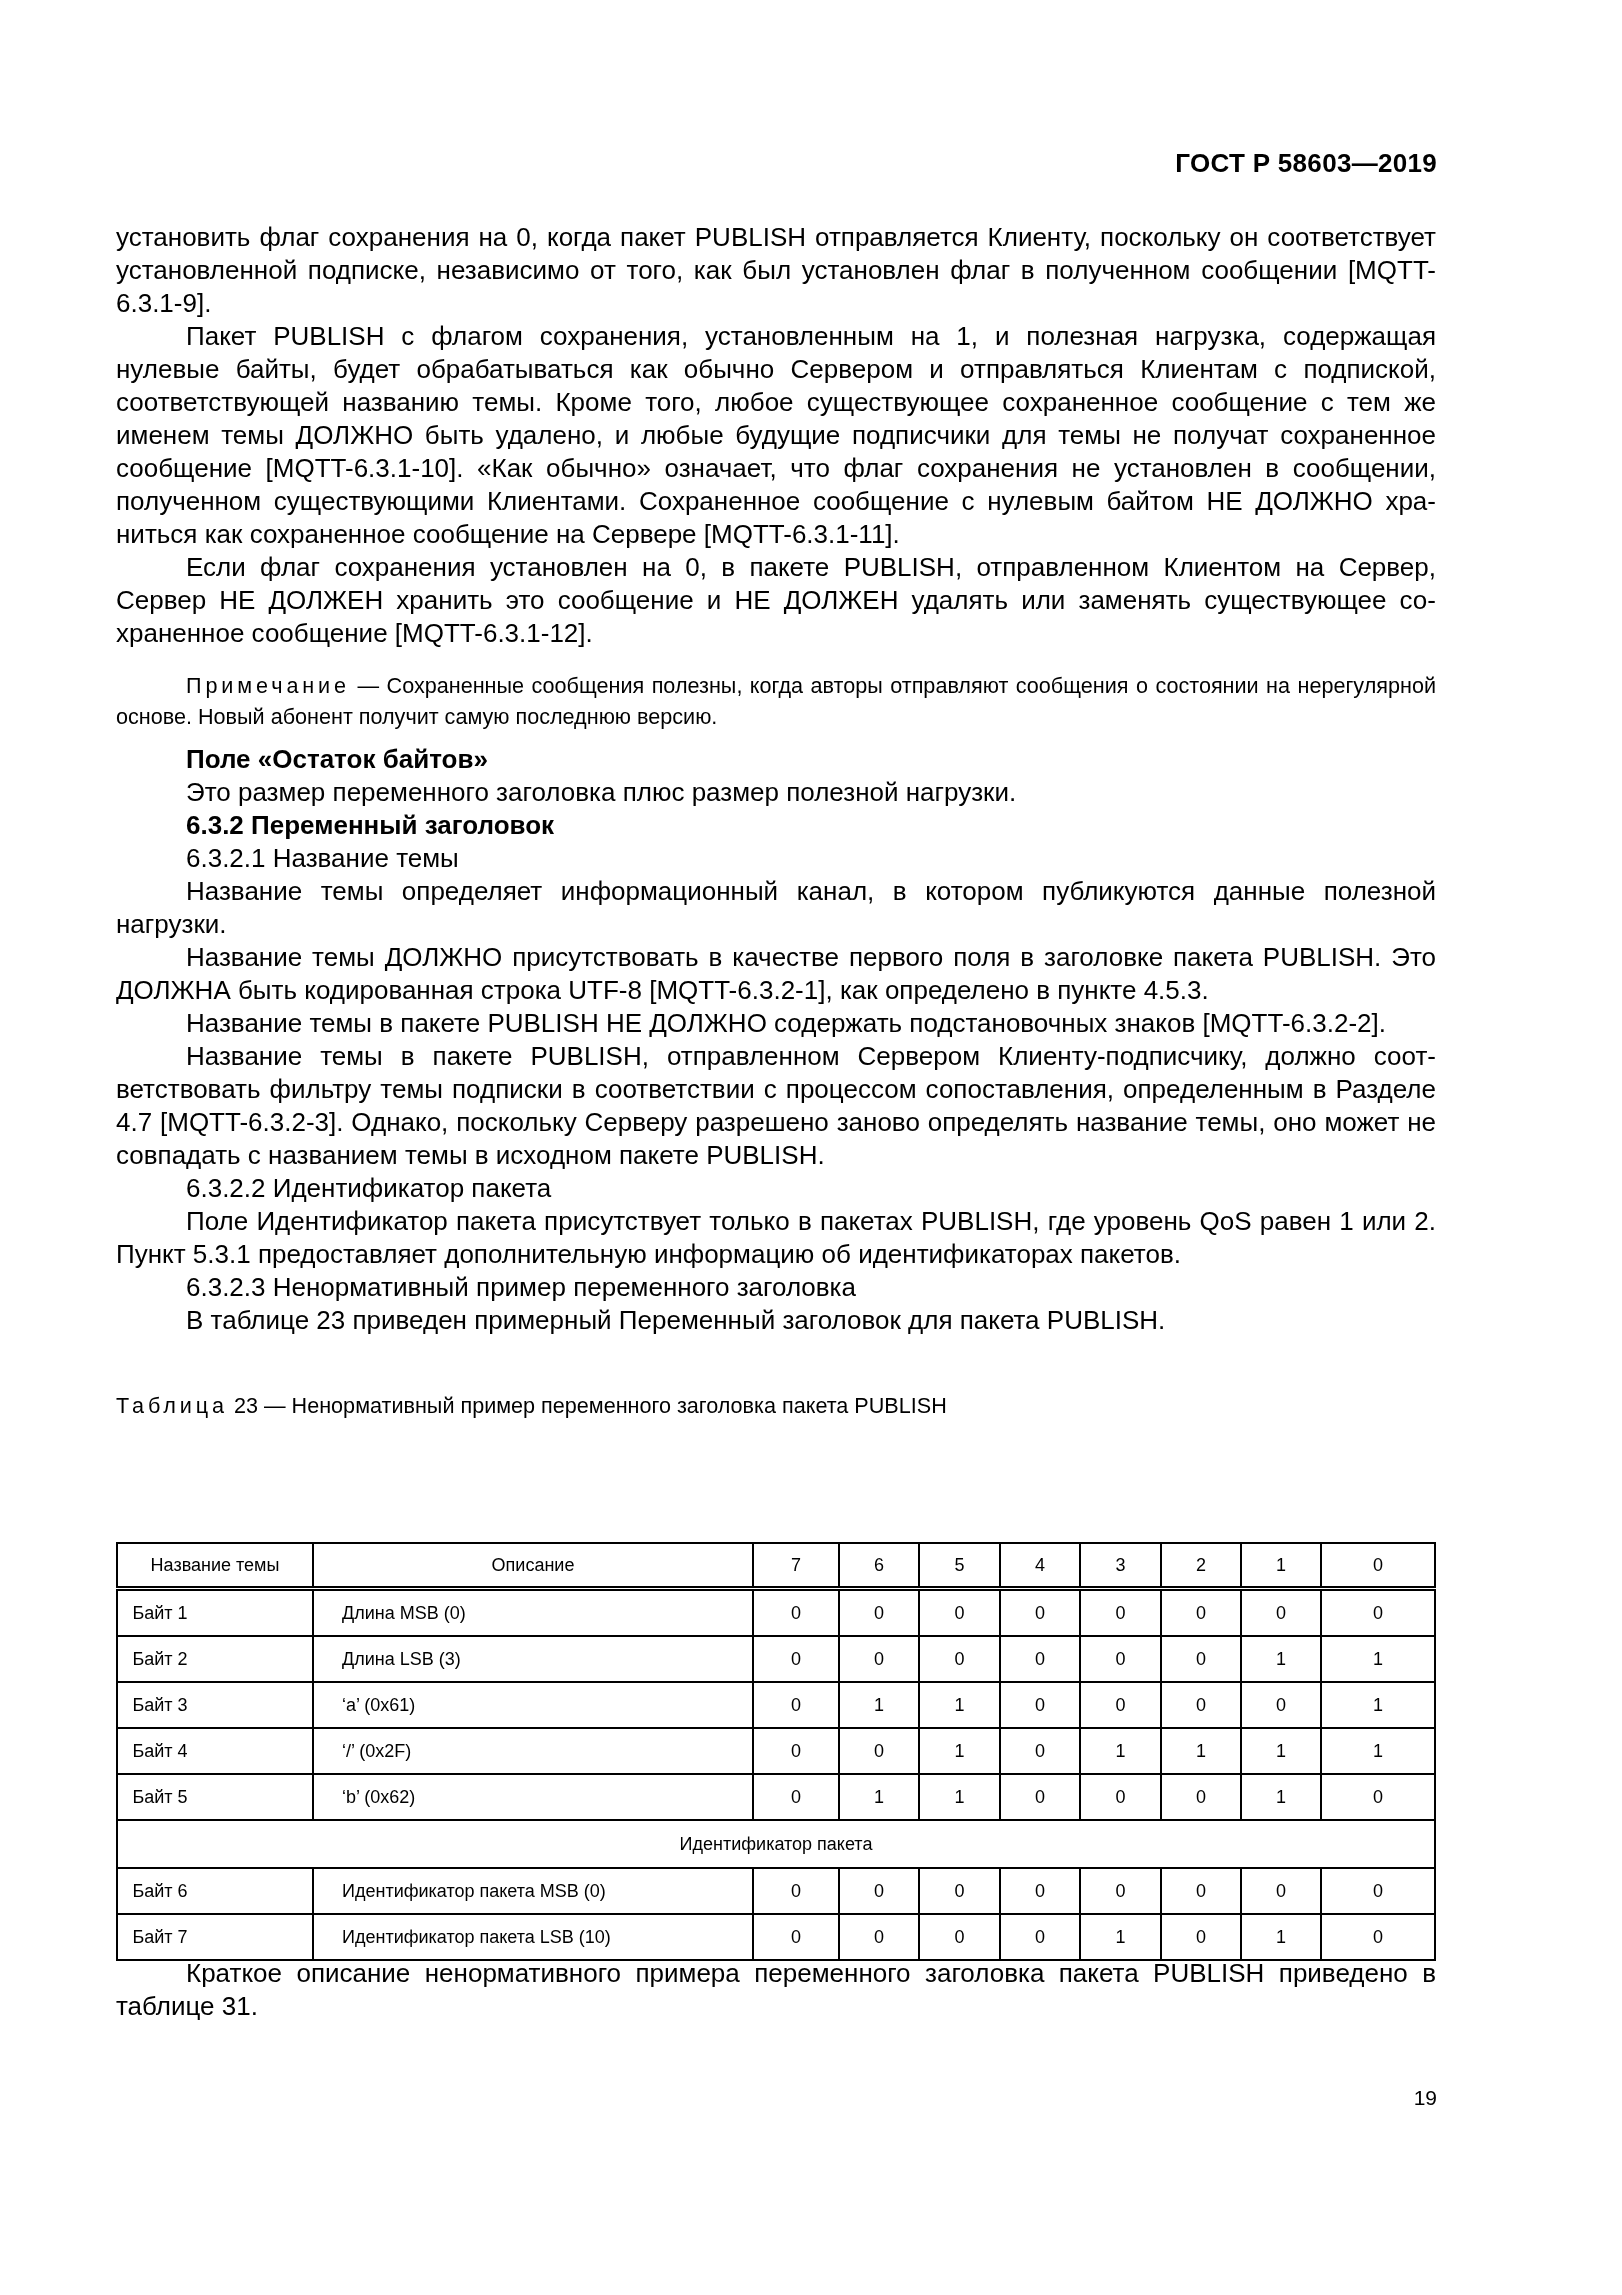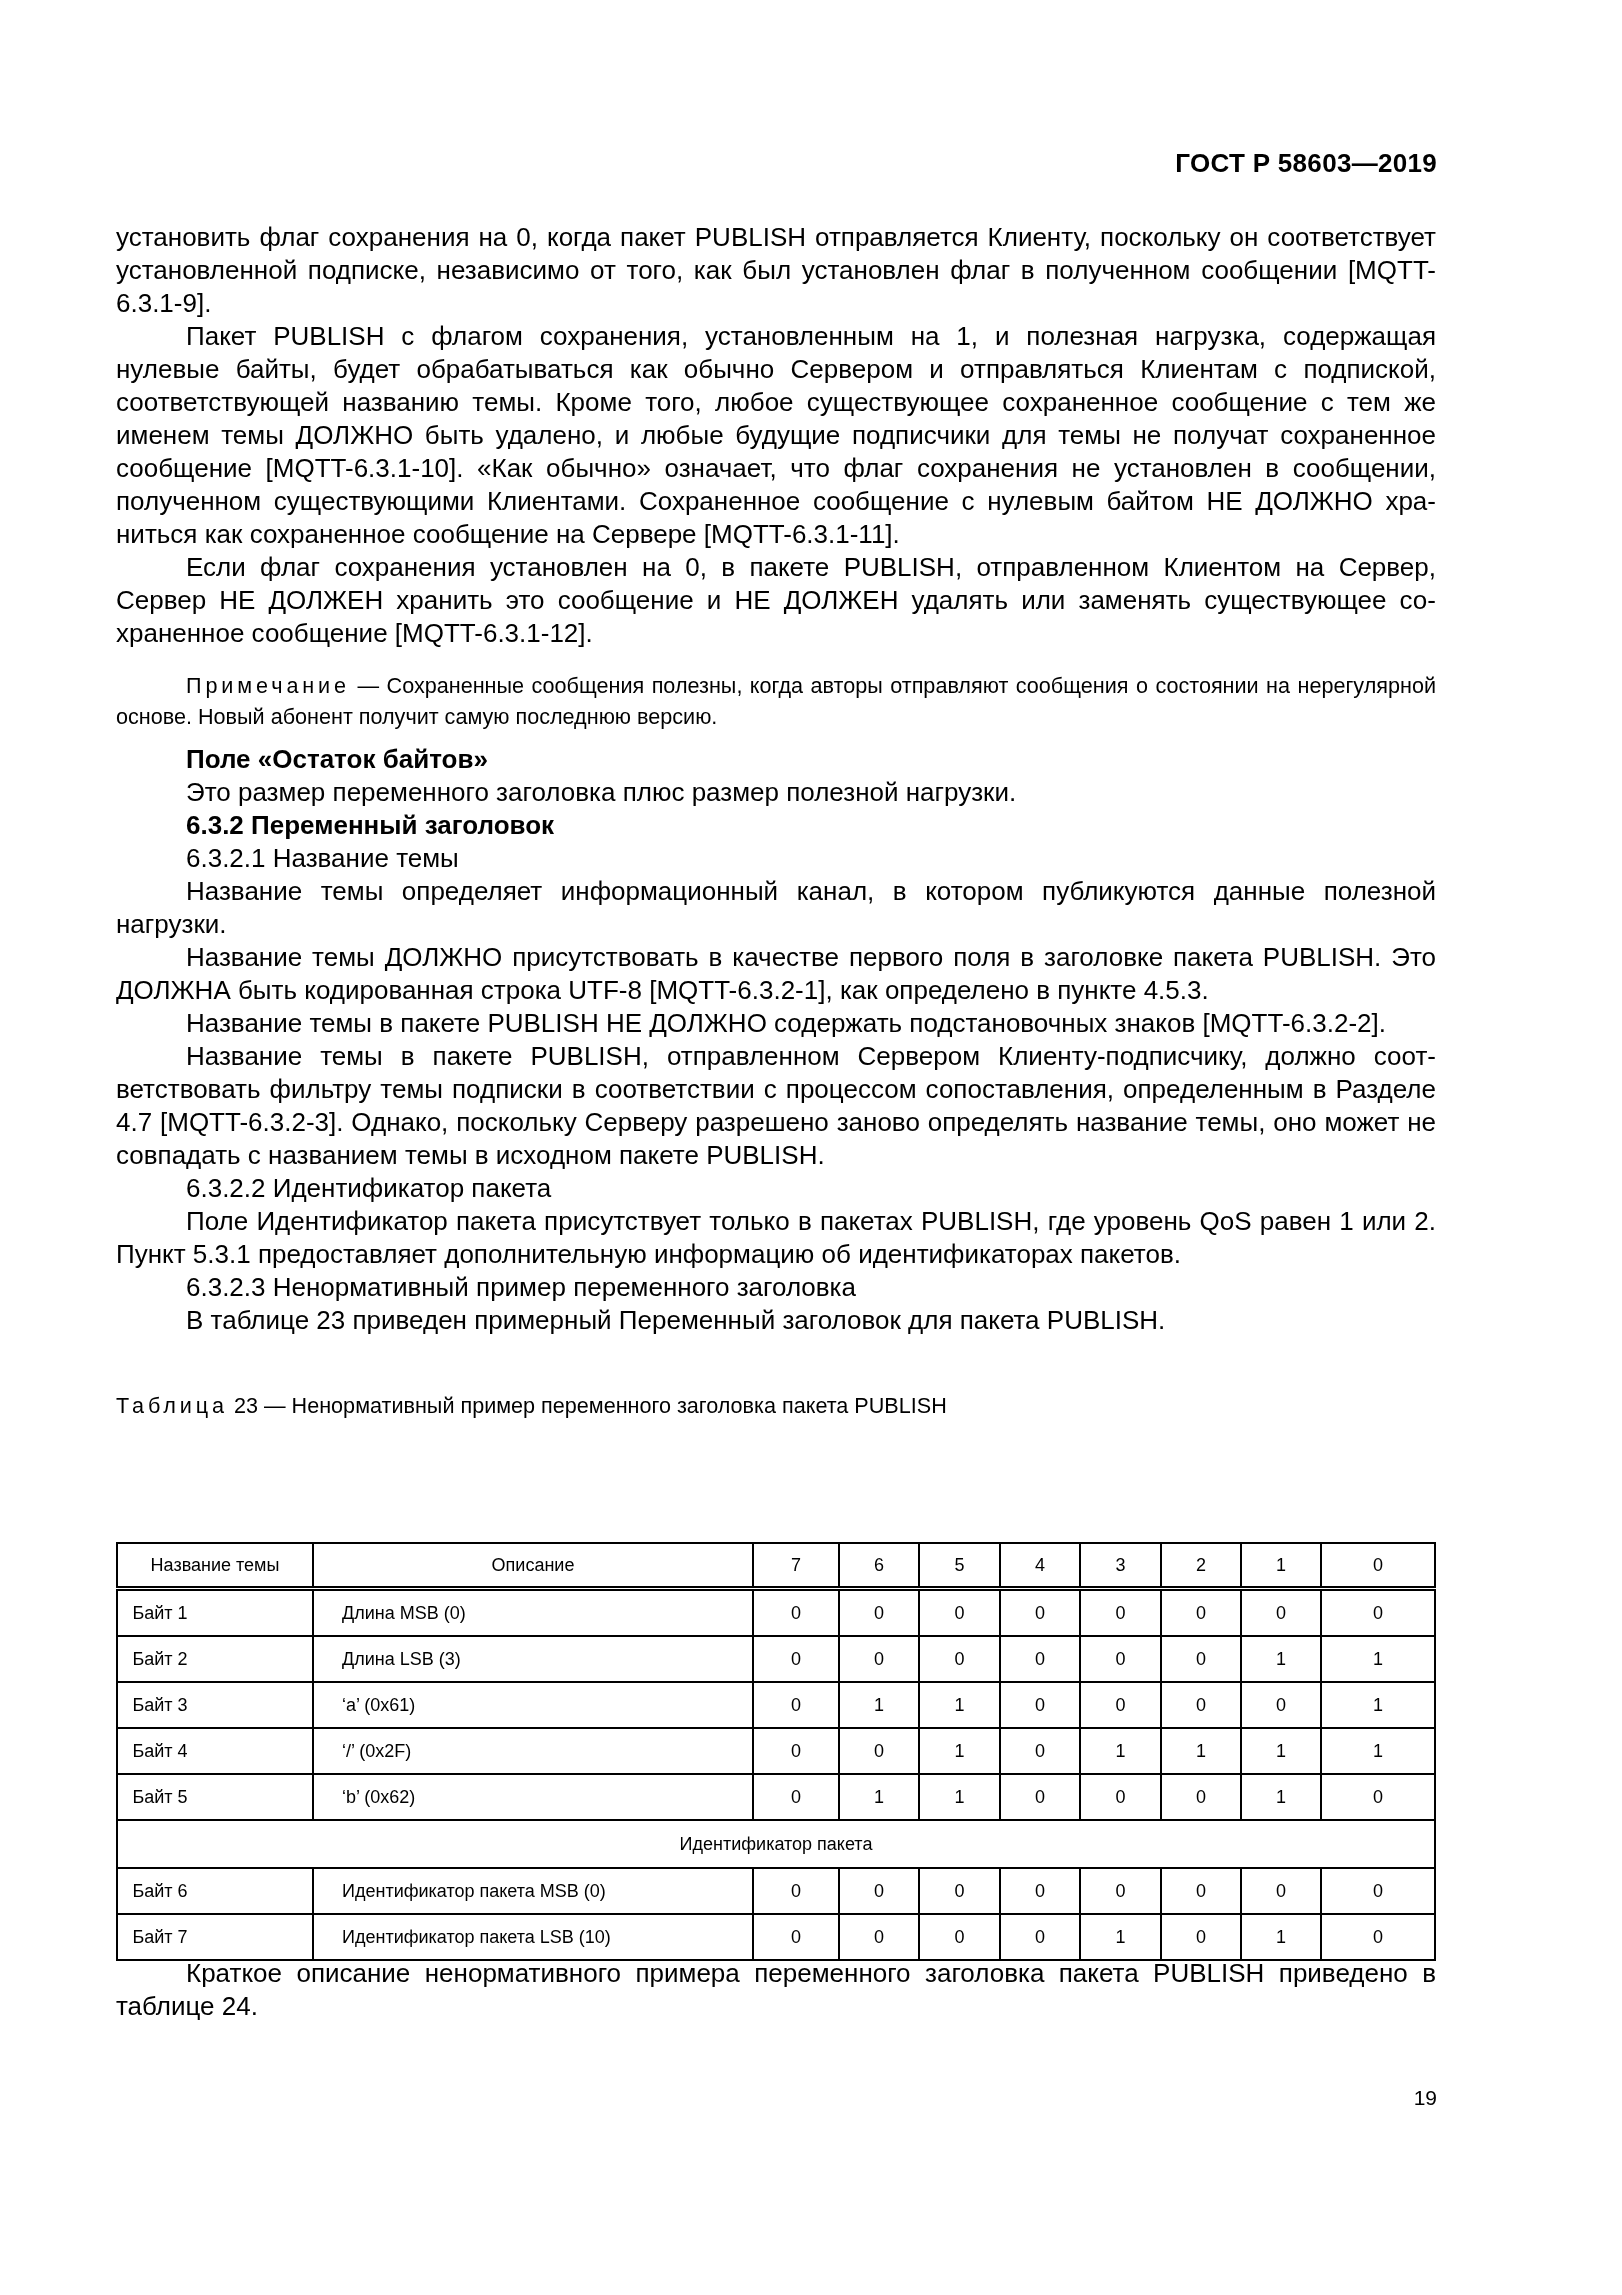--- a/index.html
+++ b/index.html
@@ -233,17 +233,17 @@
       <td class="bit">0</td>
       <td class="bit">1</td>
       <td class="bit">0</td>
       <td class="bit">1</td>
       <td class="bit">0</td>
     </tr>
   </tbody>
 </table>
 
 <div class="after-table">
-  <p class="p indent">Краткое описание ненормативного примера переменного заголовка пакета PUBLISH приведено в таблице 24.</p>
+  <p class="p indent">Краткое описание ненормативного примера переменного заголовка пакета PUBLISH приведено в таблице 31.</p>
 </div>
 
 <div class="page-number">19</div>
 
 
 </body></html>

